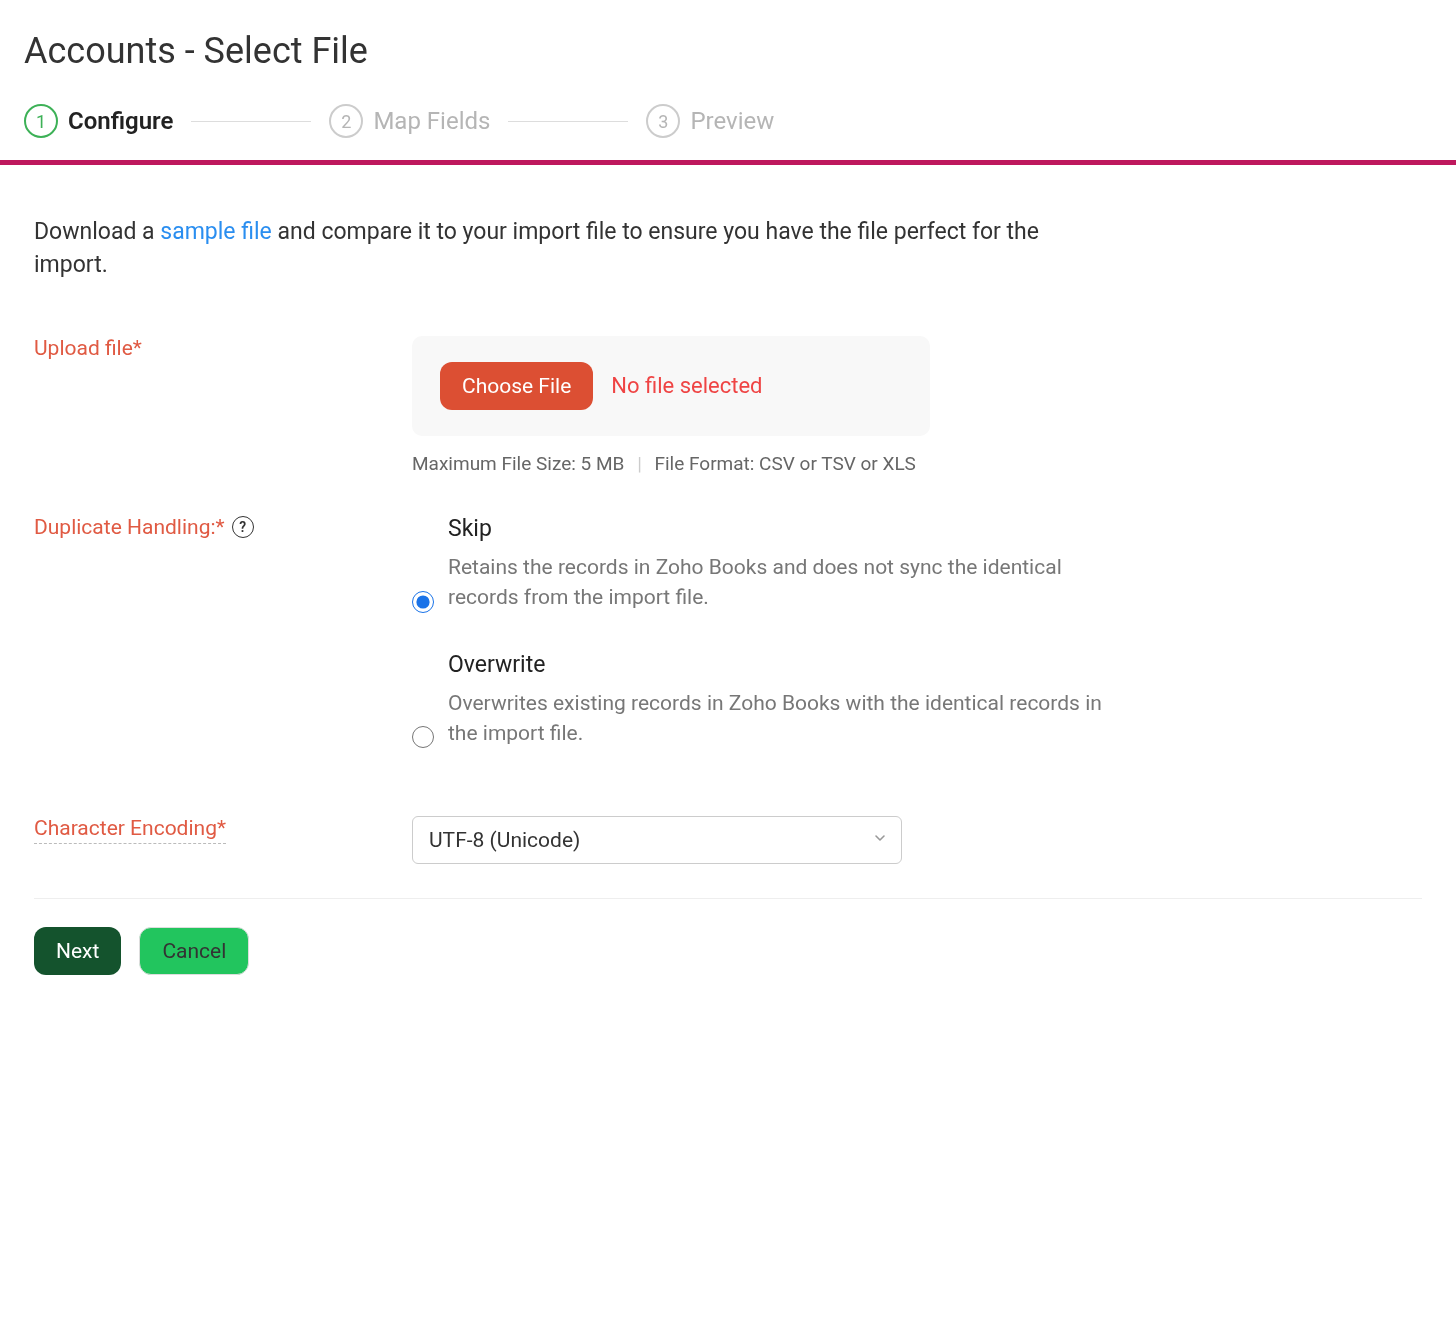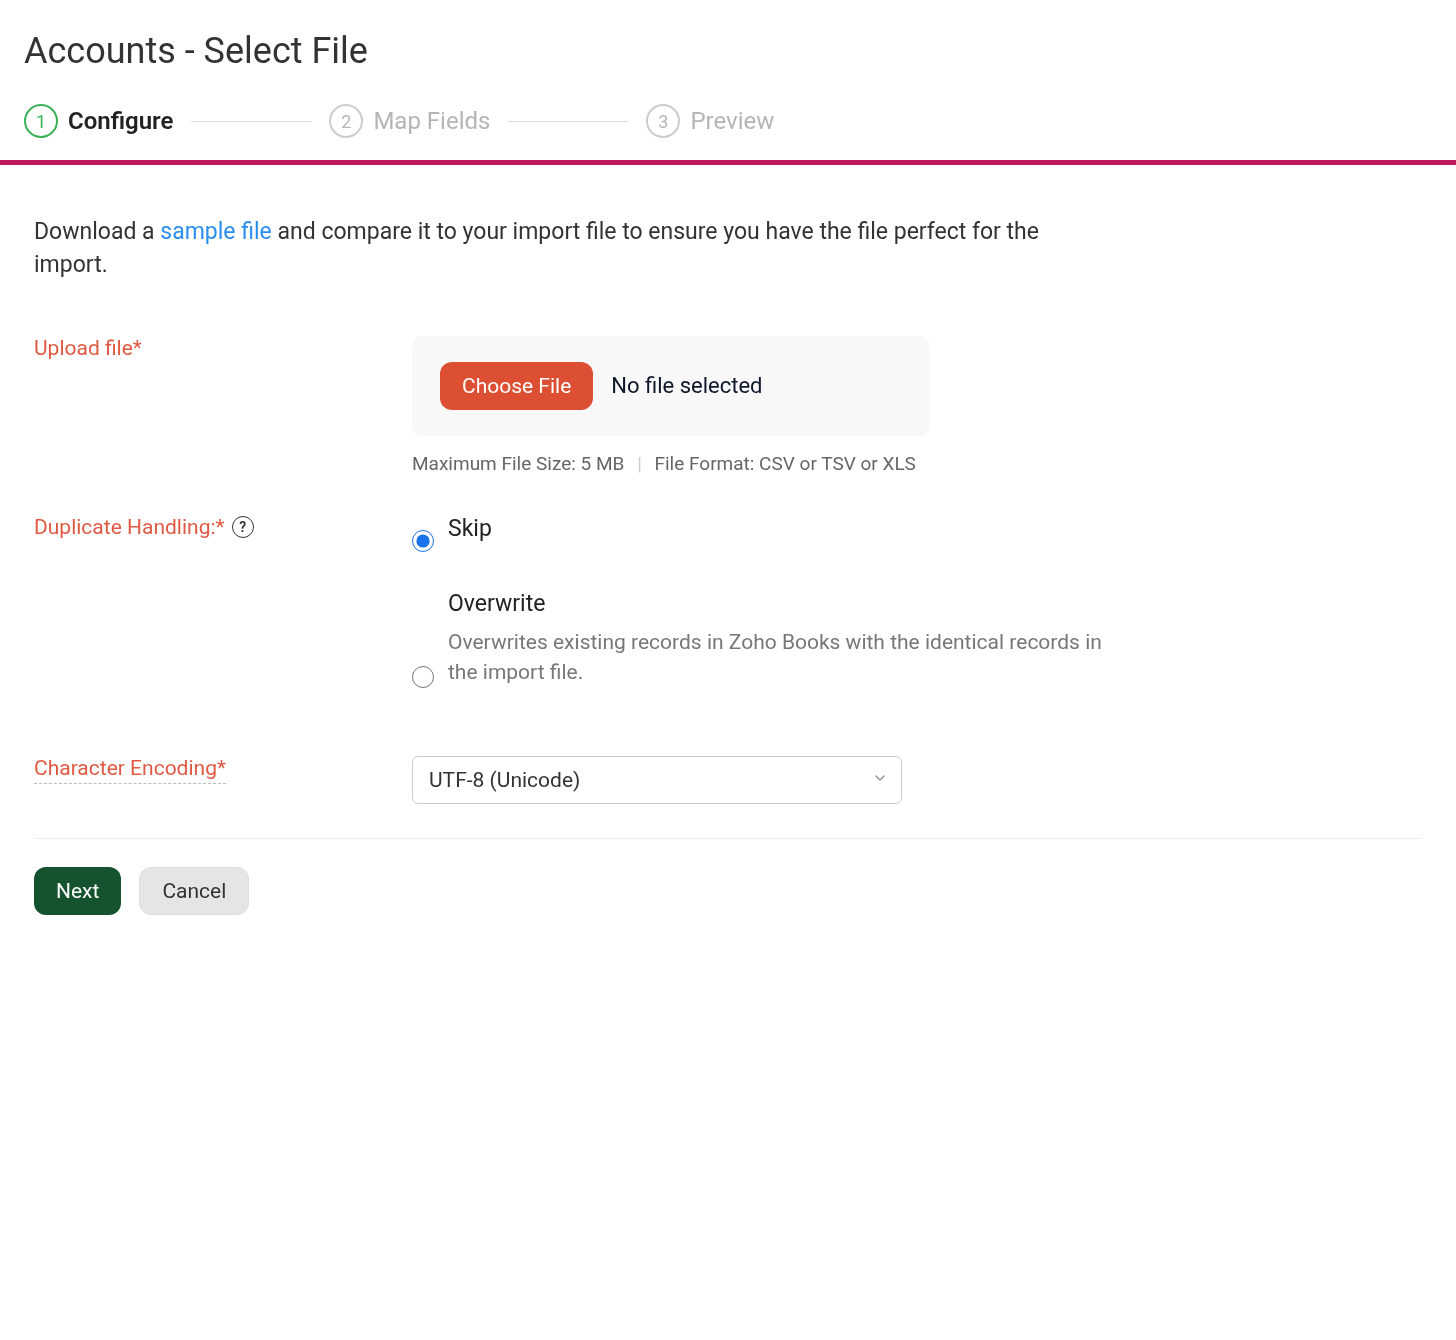--- a/index.html
+++ b/index.html
@@ -117,21 +117,21 @@
     padding: 12px 22px;
     cursor: pointer;
     font-family: inherit;
   }
   .btn-primary {
     background: #dc4f33;
     color: #fff;
   }
   .upload-status {
     font-size: 22px;
-    color: #0f172a;
+    color: #ef4444;
   }
   .upload-hint {
     margin-top: 16px;
     font-size: 19px;
     color: #666;
   }
   .upload-hint .sep { color: #ccc; margin: 0 8px; }
 
   .label-with-icon {
     display: flex;
@@ -214,21 +214,21 @@
     display: flex;
     gap: 18px;
   }
   .btn-next {
     background: #14532d;
     color: #fff;
     font-size: 21px;
     padding: 11px 22px;
   }
   .btn-cancel {
-    background: #e5e5e5;
+    background: #22c55e;
     color: #333;
     border: 1px solid #ddd;
     font-size: 21px;
     padding: 11px 22px;
   }
 </style>
 </head>
 <body>
 
 <div class="header-area">
@@ -282,20 +282,21 @@
         <span class="help-circle">?</span>
       </div>
     </div>
     <div class="form-control-col">
       <div class="radio-group">
 
         <label class="radio-option">
           <input type="radio" name="dup" class="radio-input" checked="" style="">
           <div class="radio-texts">
             <div class="radio-title">Skip</div>
+            <div class="radio-desc">Retains the records in Zoho Books and does not sync the identical records from the import file.</div>
           </div>
         </label>
 
         <label class="radio-option">
           <input type="radio" name="dup" class="radio-input" style="">
           <div class="radio-texts">
             <div class="radio-title">Overwrite</div>
             <div class="radio-desc">Overwrites existing records in Zoho Books with the identical records in the import file.</div>
           </div>
         </label>

